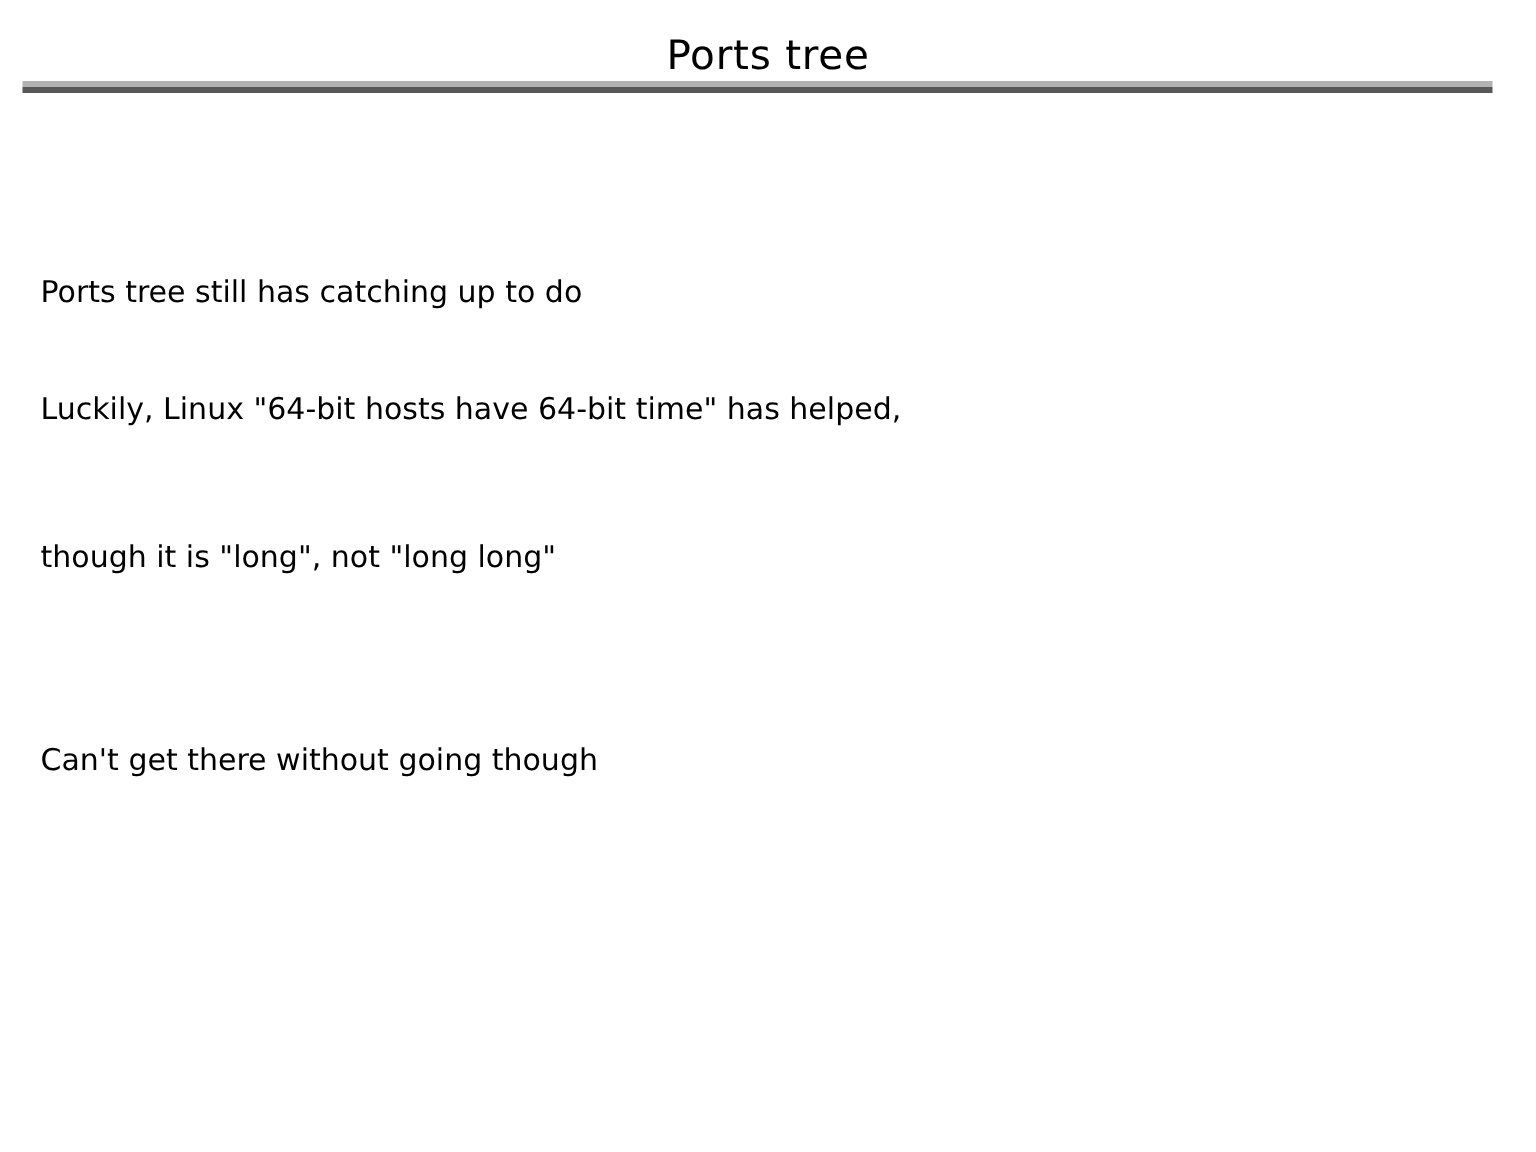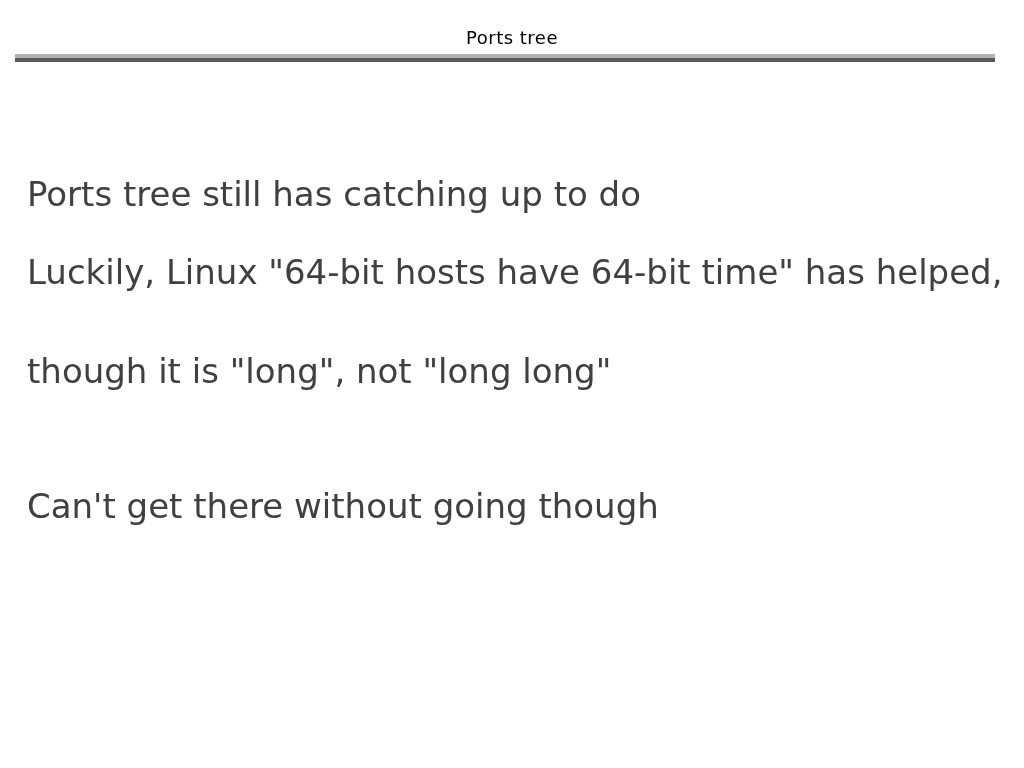--- a/index.html
+++ b/index.html
@@ -24,21 +24,21 @@
   }
 
   
   .slide-title {
     position: absolute;
     top: 22px;
     left: 0;
     width: 1024px;
     text-align: center;
     font-family: "DejaVu Sans", sans-serif;
-    font-size: 18px;
+    font-size: 27px;
     font-weight: 400;
     line-height: 32px;
     letter-spacing: 0.5px;
     color: #000000;
     white-space: pre;
   }
 
   
   .title-rule {
     position: absolute;
@@ -67,24 +67,24 @@
   
   .body-area {
     position: absolute;
     left: 27px;
     top: 106px;
     width: 960px;
   }
 
   .para {
     font-family: "DejaVu Sans", sans-serif;
-    font-size: 34px;
+    font-size: 20px;
     font-weight: 400;
     line-height: 33px;
-    color: #404040;
+    color: #000000;
     white-space: pre;
     margin: 0;
   }
 
   .para .line {
     display: block;
     white-space: pre;
   }
 
   

